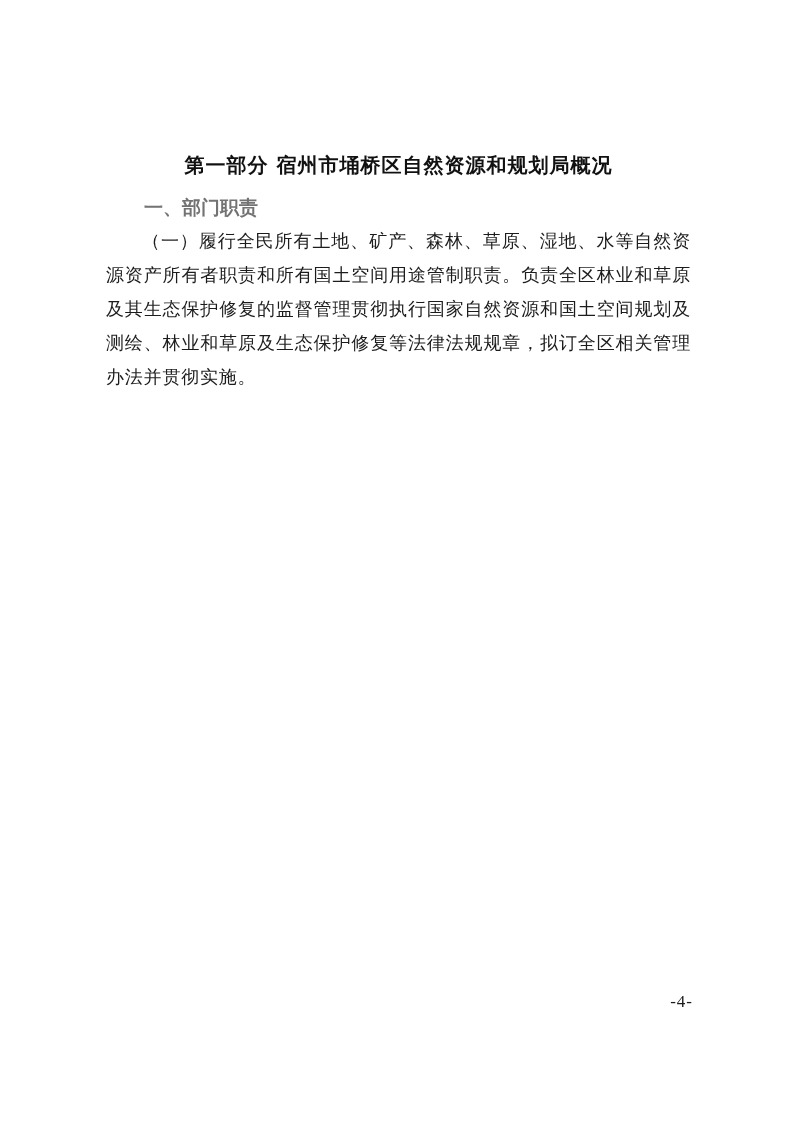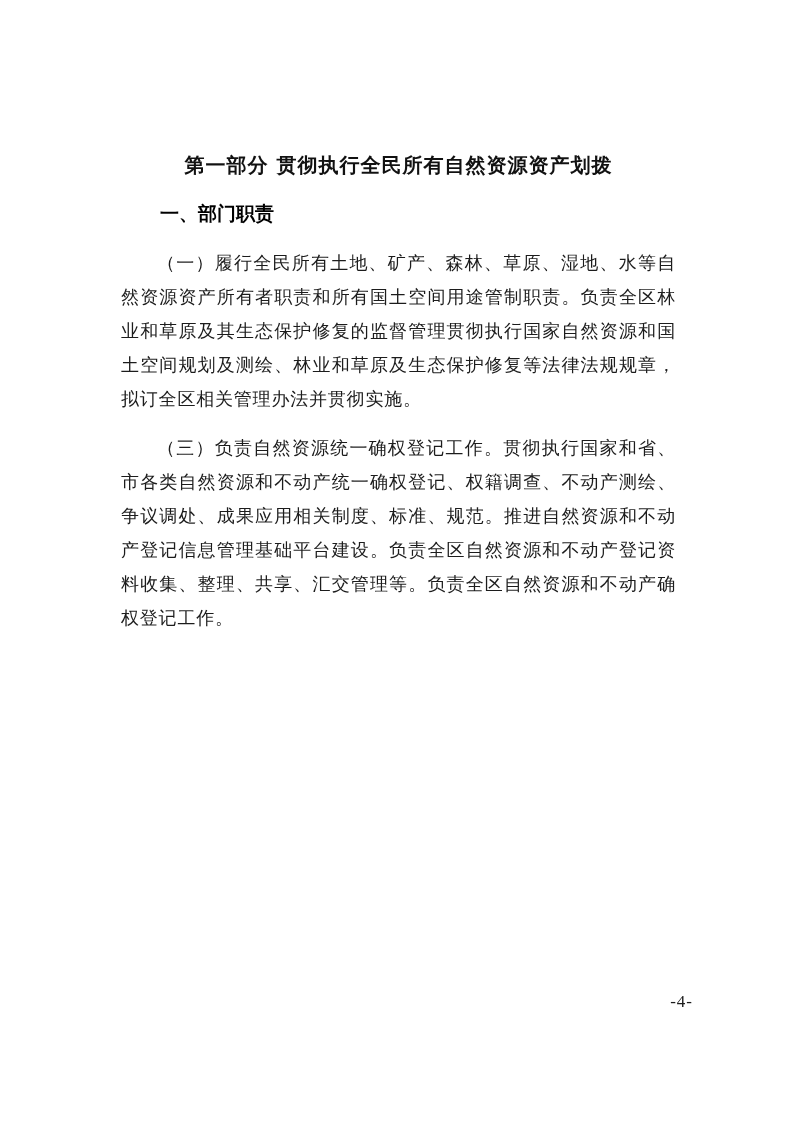--- a/index.html
+++ b/index.html
@@ -34,26 +34,26 @@
     letter-spacing: 1px;
     margin: 0 0 10px 0;
     font-family: "DejaVu Sans", "Liberation Sans", sans-serif;
     color: #111111;
   }
   .section-heading {
     font-size: 19px;
     font-weight: 700;
     line-height: 34px;
     text-indent: 2em;
-    margin: 16px;
+    margin: 0;
     font-family: "DejaVu Sans", "Liberation Sans", sans-serif;
-    color: #000000;
+    color: #737373;
   }
   .para {
-    margin: 15px;
+    margin: 0;
     font-size: 18px;
     line-height: 34px;
     text-indent: 2em;
     text-align: justify;
     letter-spacing: 0.8px;
     color: #1c1c1c;
   }
   .page-number {
     position: absolute;
     right: 100px;
@@ -61,19 +61,18 @@
     font-size: 17px;
     letter-spacing: 1px;
     color: #1c1c1c;
   }
 </style>
 </head>
 <body>
 
 <div class="page">
   <div class="content">
-    <div class="doc-title">第一部分 贯彻执行全民所有自然资源资产划拨</div>
+    <div class="doc-title">第一部分 宿州市埇桥区自然资源和规划局概况</div>
     <div class="section-heading">一、部门职责</div>
     <p class="para">（一）履行全民所有土地、矿产、森林、草原、湿地、水等自然资源资产所有者职责和所有国土空间用途管制职责。负责全区林业和草原及其生态保护修复的监督管理贯彻执行国家自然资源和国土空间规划及测绘、林业和草原及生态保护修复等法律法规规章，拟订全区相关管理办法并贯彻实施。</p>
-    <p class="para">（三）负责自然资源统一确权登记工作。贯彻执行国家和省、市各类自然资源和不动产统一确权登记、权籍调查、不动产测绘、争议调处、成果应用相关制度、标准、规范。推进自然资源和不动产登记信息管理基础平台建设。负责全区自然资源和不动产登记资料收集、整理、共享、汇交管理等。负责全区自然资源和不动产确权登记工作。</p>
   </div>
   <div class="page-number">-4-</div>
 </div>
 
 </body></html>

